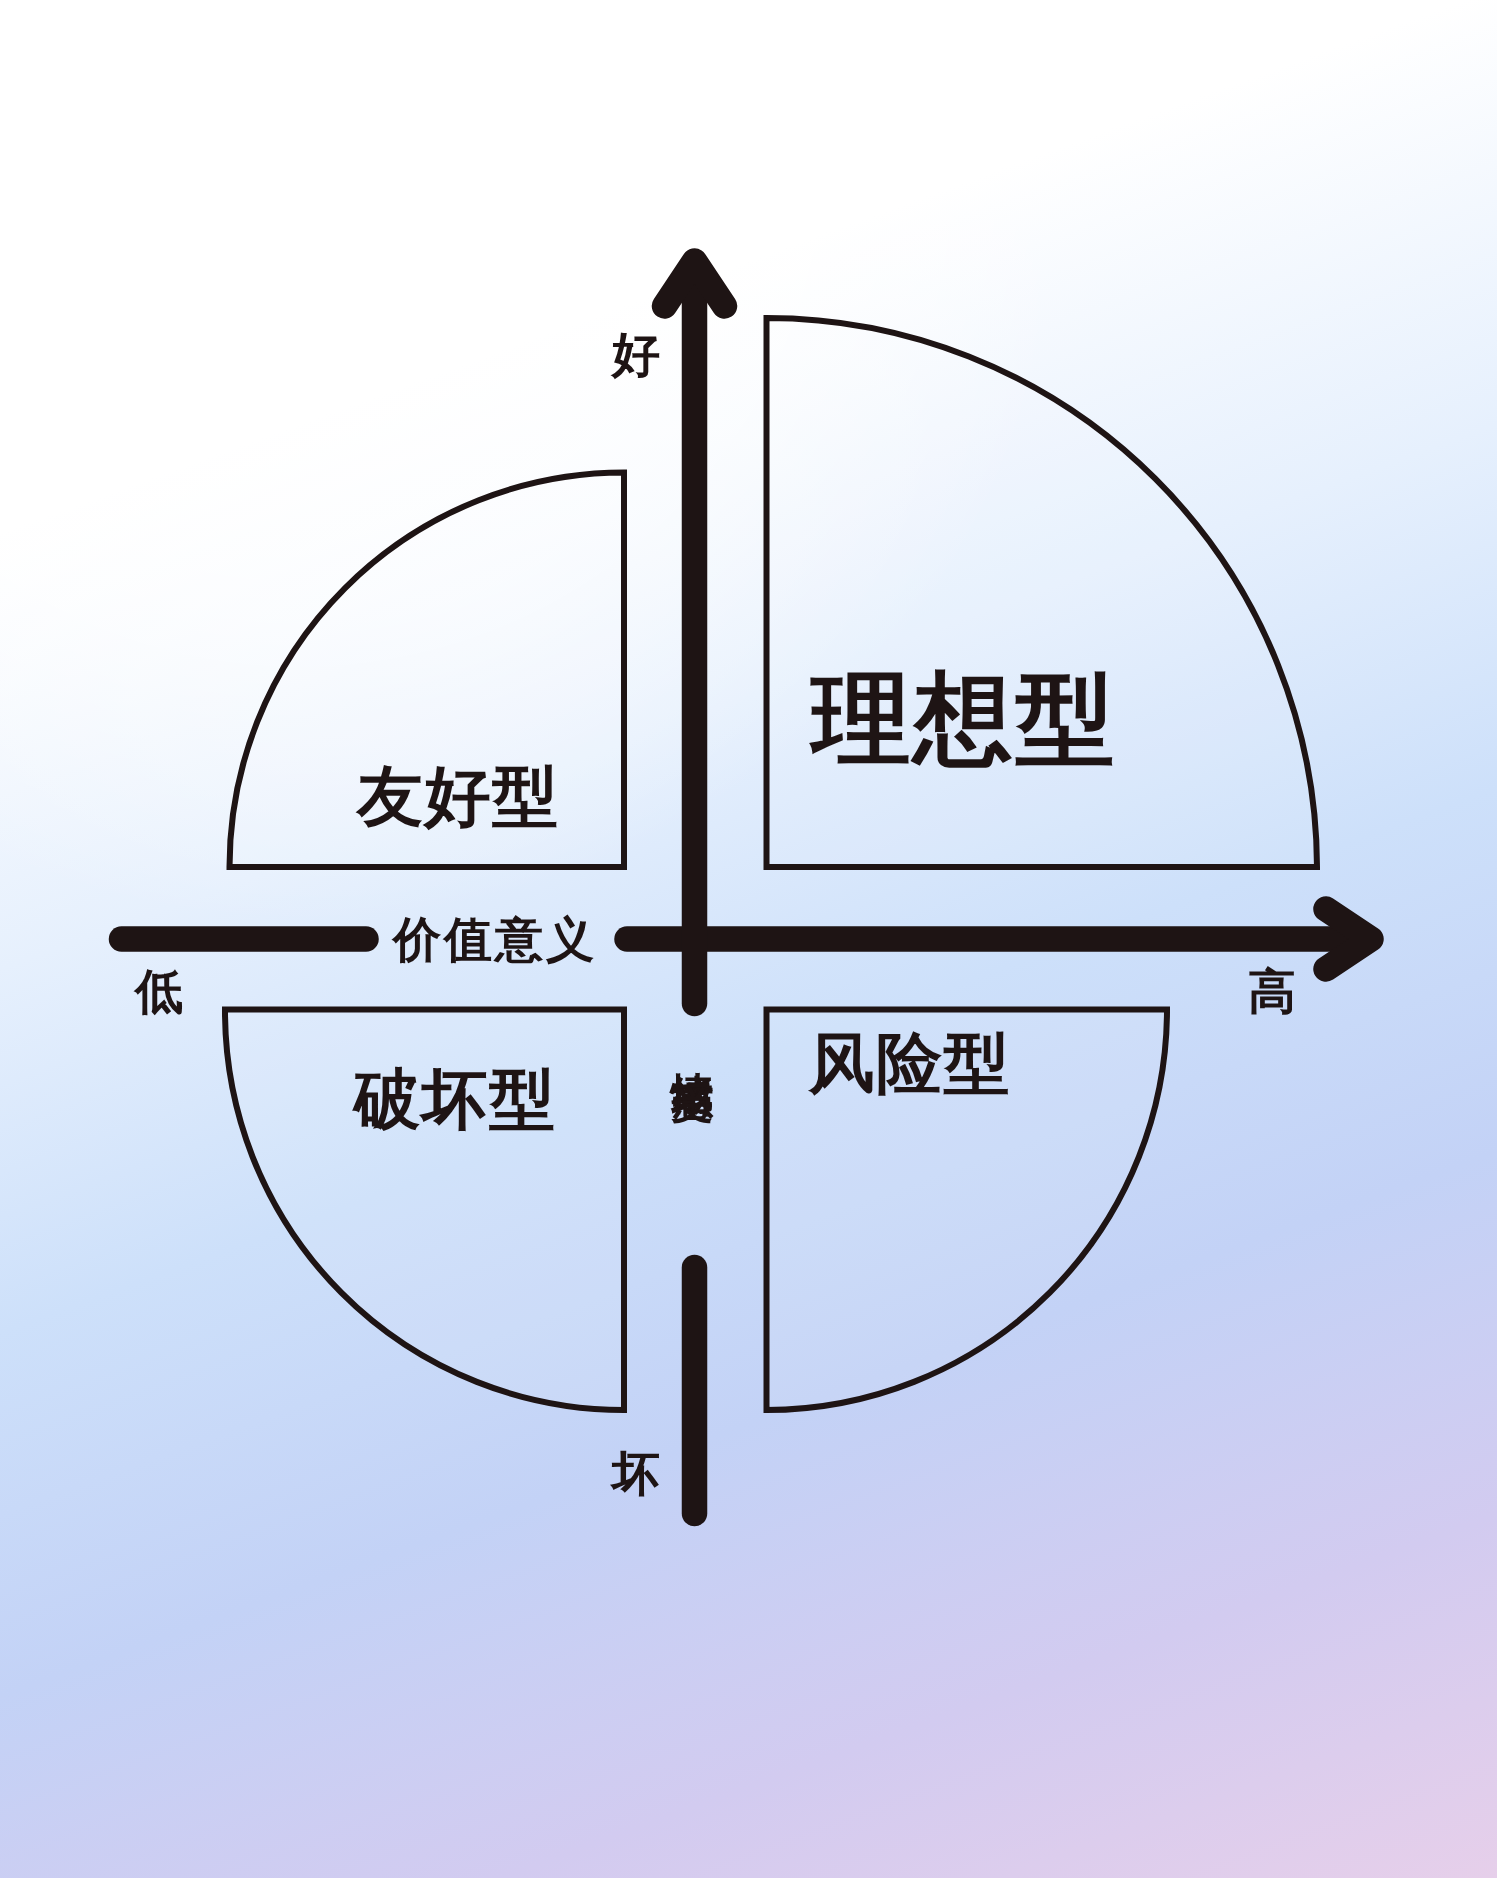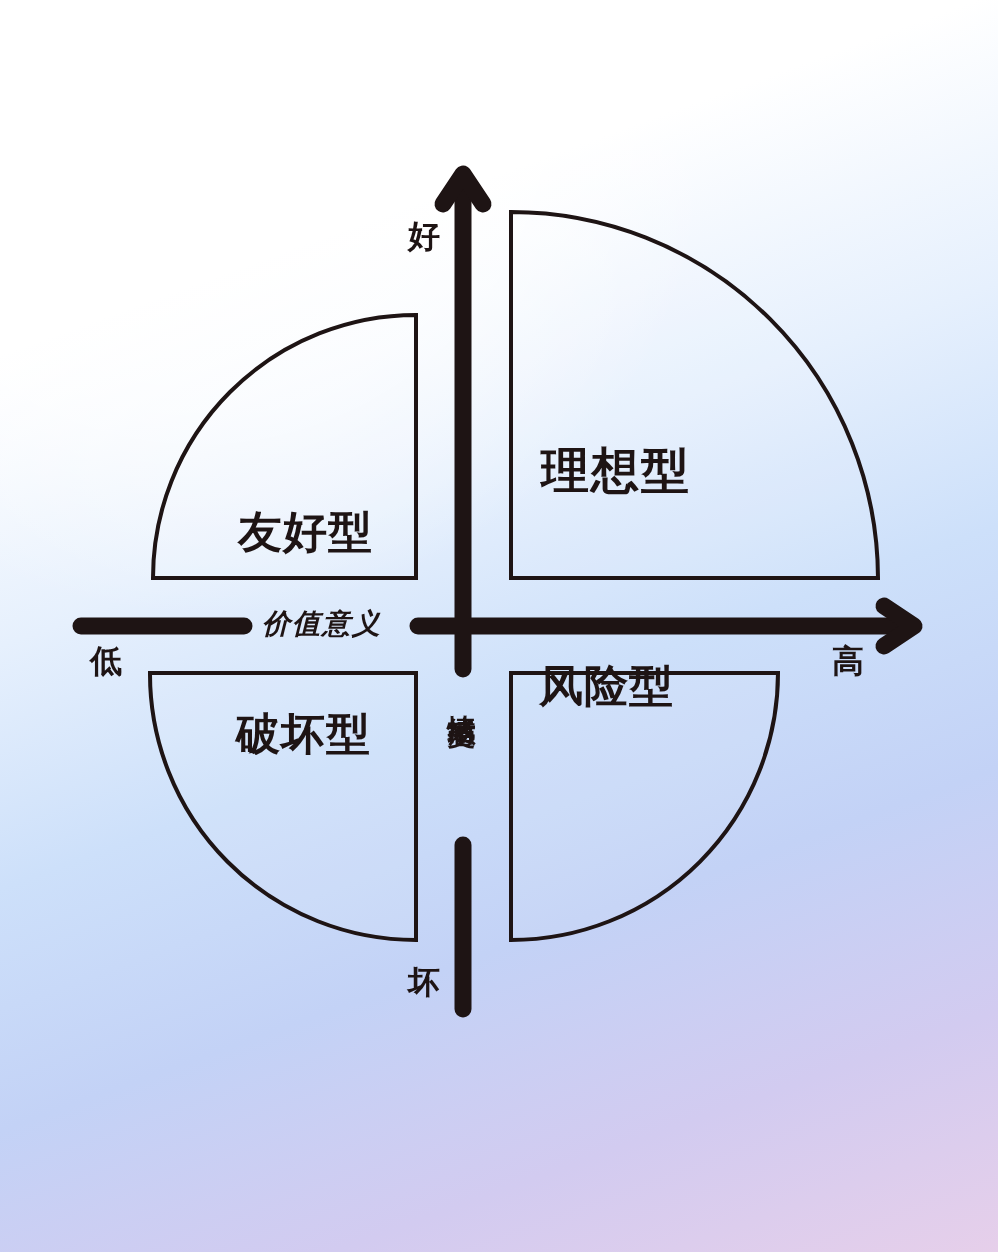--- a/index.html
+++ b/index.html
@@ -12,24 +12,24 @@
     .bg-overlay {
       position: absolute; inset: 0;
       background: radial-gradient(ellipse 70% 55% at 20% 8%, rgba(255,255,255,0.95) 0%, rgba(255,255,255,0.6) 45%, rgba(255,255,255,0) 75%);
       pointer-events: none;
     }
     svg.diagram { position: absolute; left: 0; top: 0; }
     .lbl {
       position: absolute; color: #1e1414; font-weight: bold; white-space: nowrap; line-height: 1;
       font-family: "DejaVu Serif", "Liberation Serif", serif;
     }
-    .quad-big { font-size: 48px; letter-spacing: 2px; }
+    .quad-big { font-size: 66px; letter-spacing: 2px; }
     .quad { font-size: 44px; letter-spacing: 1px; }
     .axis-end { font-size: 32px; }
-    .axis-name { font-size: 28px; letter-spacing: 2px; font-style: italic; }
+    .axis-name { font-size: 32px; letter-spacing: 2px; }
     .axis-name-v { font-size: 28px; writing-mode: vertical-rl; letter-spacing: 2px; }
   </style>
 </head>
 <body>
 
 <div class="bg-overlay"></div>
 
 <svg class="diagram" width="998" height="1252" viewBox="0 0 998 1252">
 
   <path d="M 511 578 L 511 212 A 367 367 0 0 1 878 578 Z" fill="rgba(255,255,255,0.08)" stroke="#1e1414" stroke-width="4" stroke-linejoin="miter"></path>
@@ -54,13 +54,13 @@
 <div class="lbl axis-end" style="left:408px; top:966px;">坏</div>
 <div class="lbl axis-end" style="left:90px; top:645px;">低</div>
 <div class="lbl axis-end" style="left:832px; top:645px;">高</div>
 
 <div class="lbl axis-name" style="left:262px; top:610px;">价值意义</div>
 <div class="lbl axis-name-v" style="left:447px; top:692px;">情绪感受</div>
 
 <div class="lbl quad-big" style="left:541px; top:446px;">理想型</div>
 <div class="lbl quad" style="left:238px; top:510px;">友好型</div>
 <div class="lbl quad" style="left:236px; top:712px;">破坏型</div>
-<div class="lbl quad" style="left:539px; top:664px;">风险型</div>
+<div class="lbl quad" style="left:539px; top:688px;font-family:Liberation Serif, serif;">风险型</div>
 
 </body></html>

